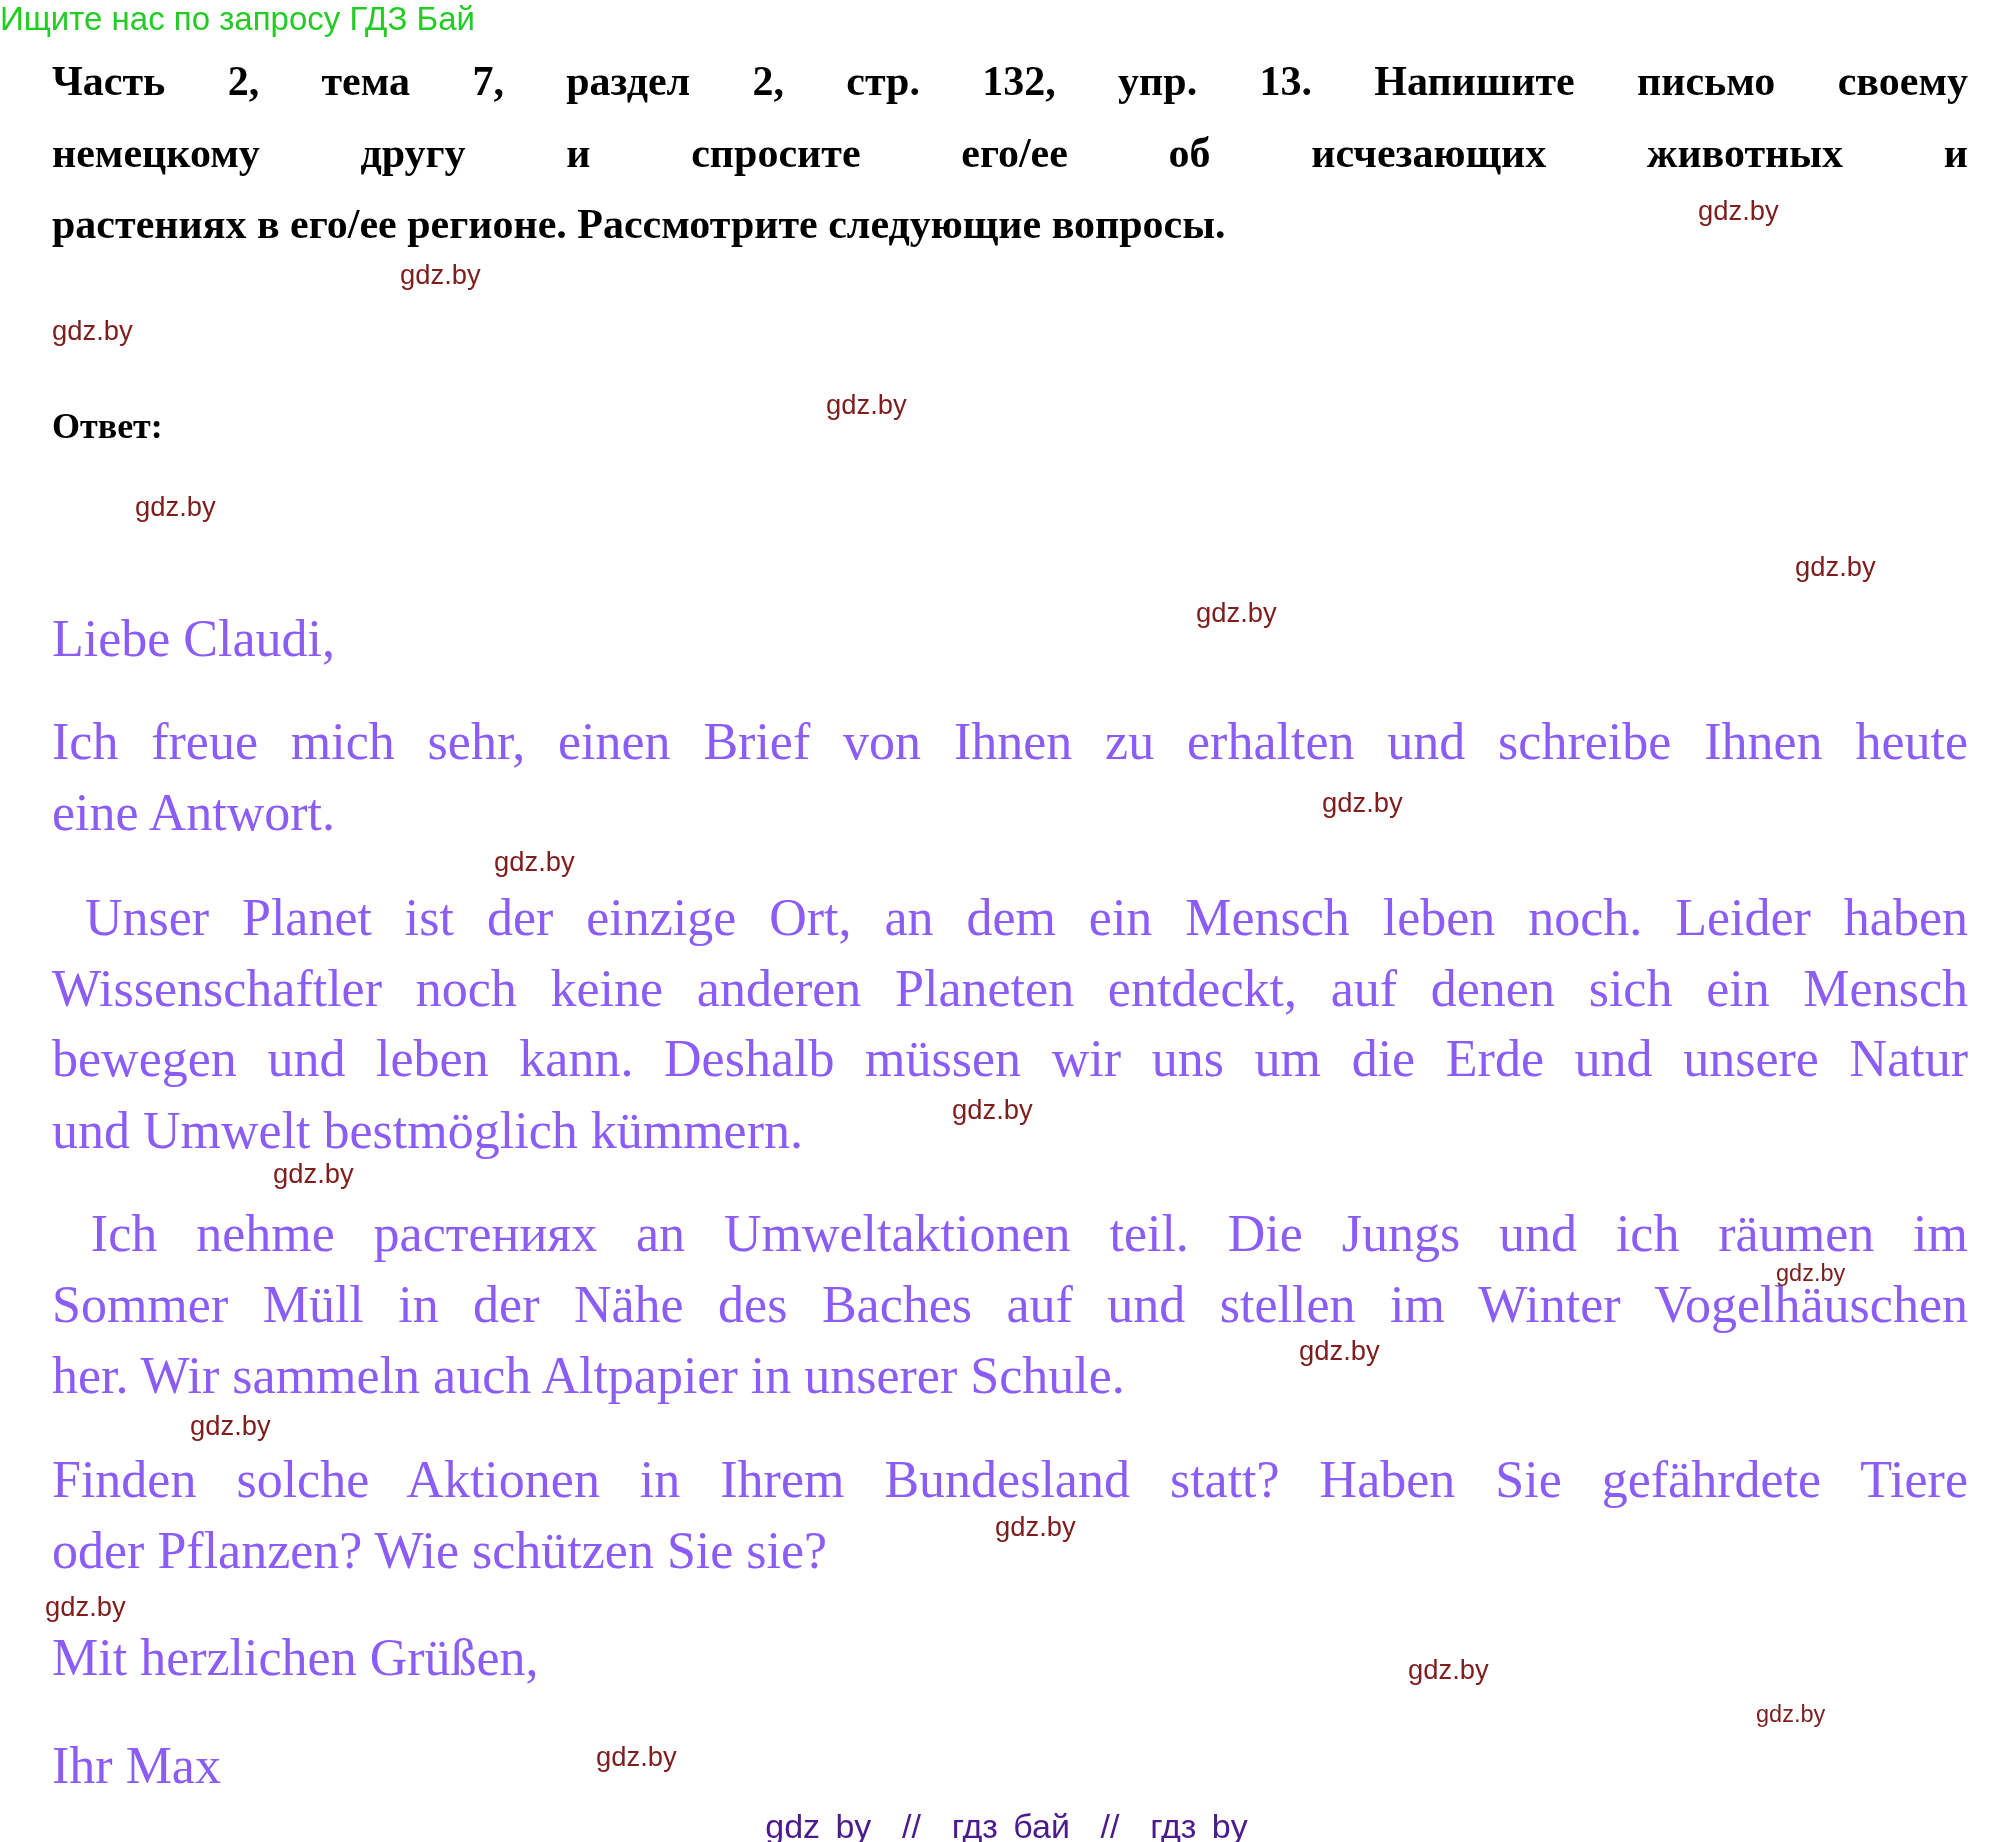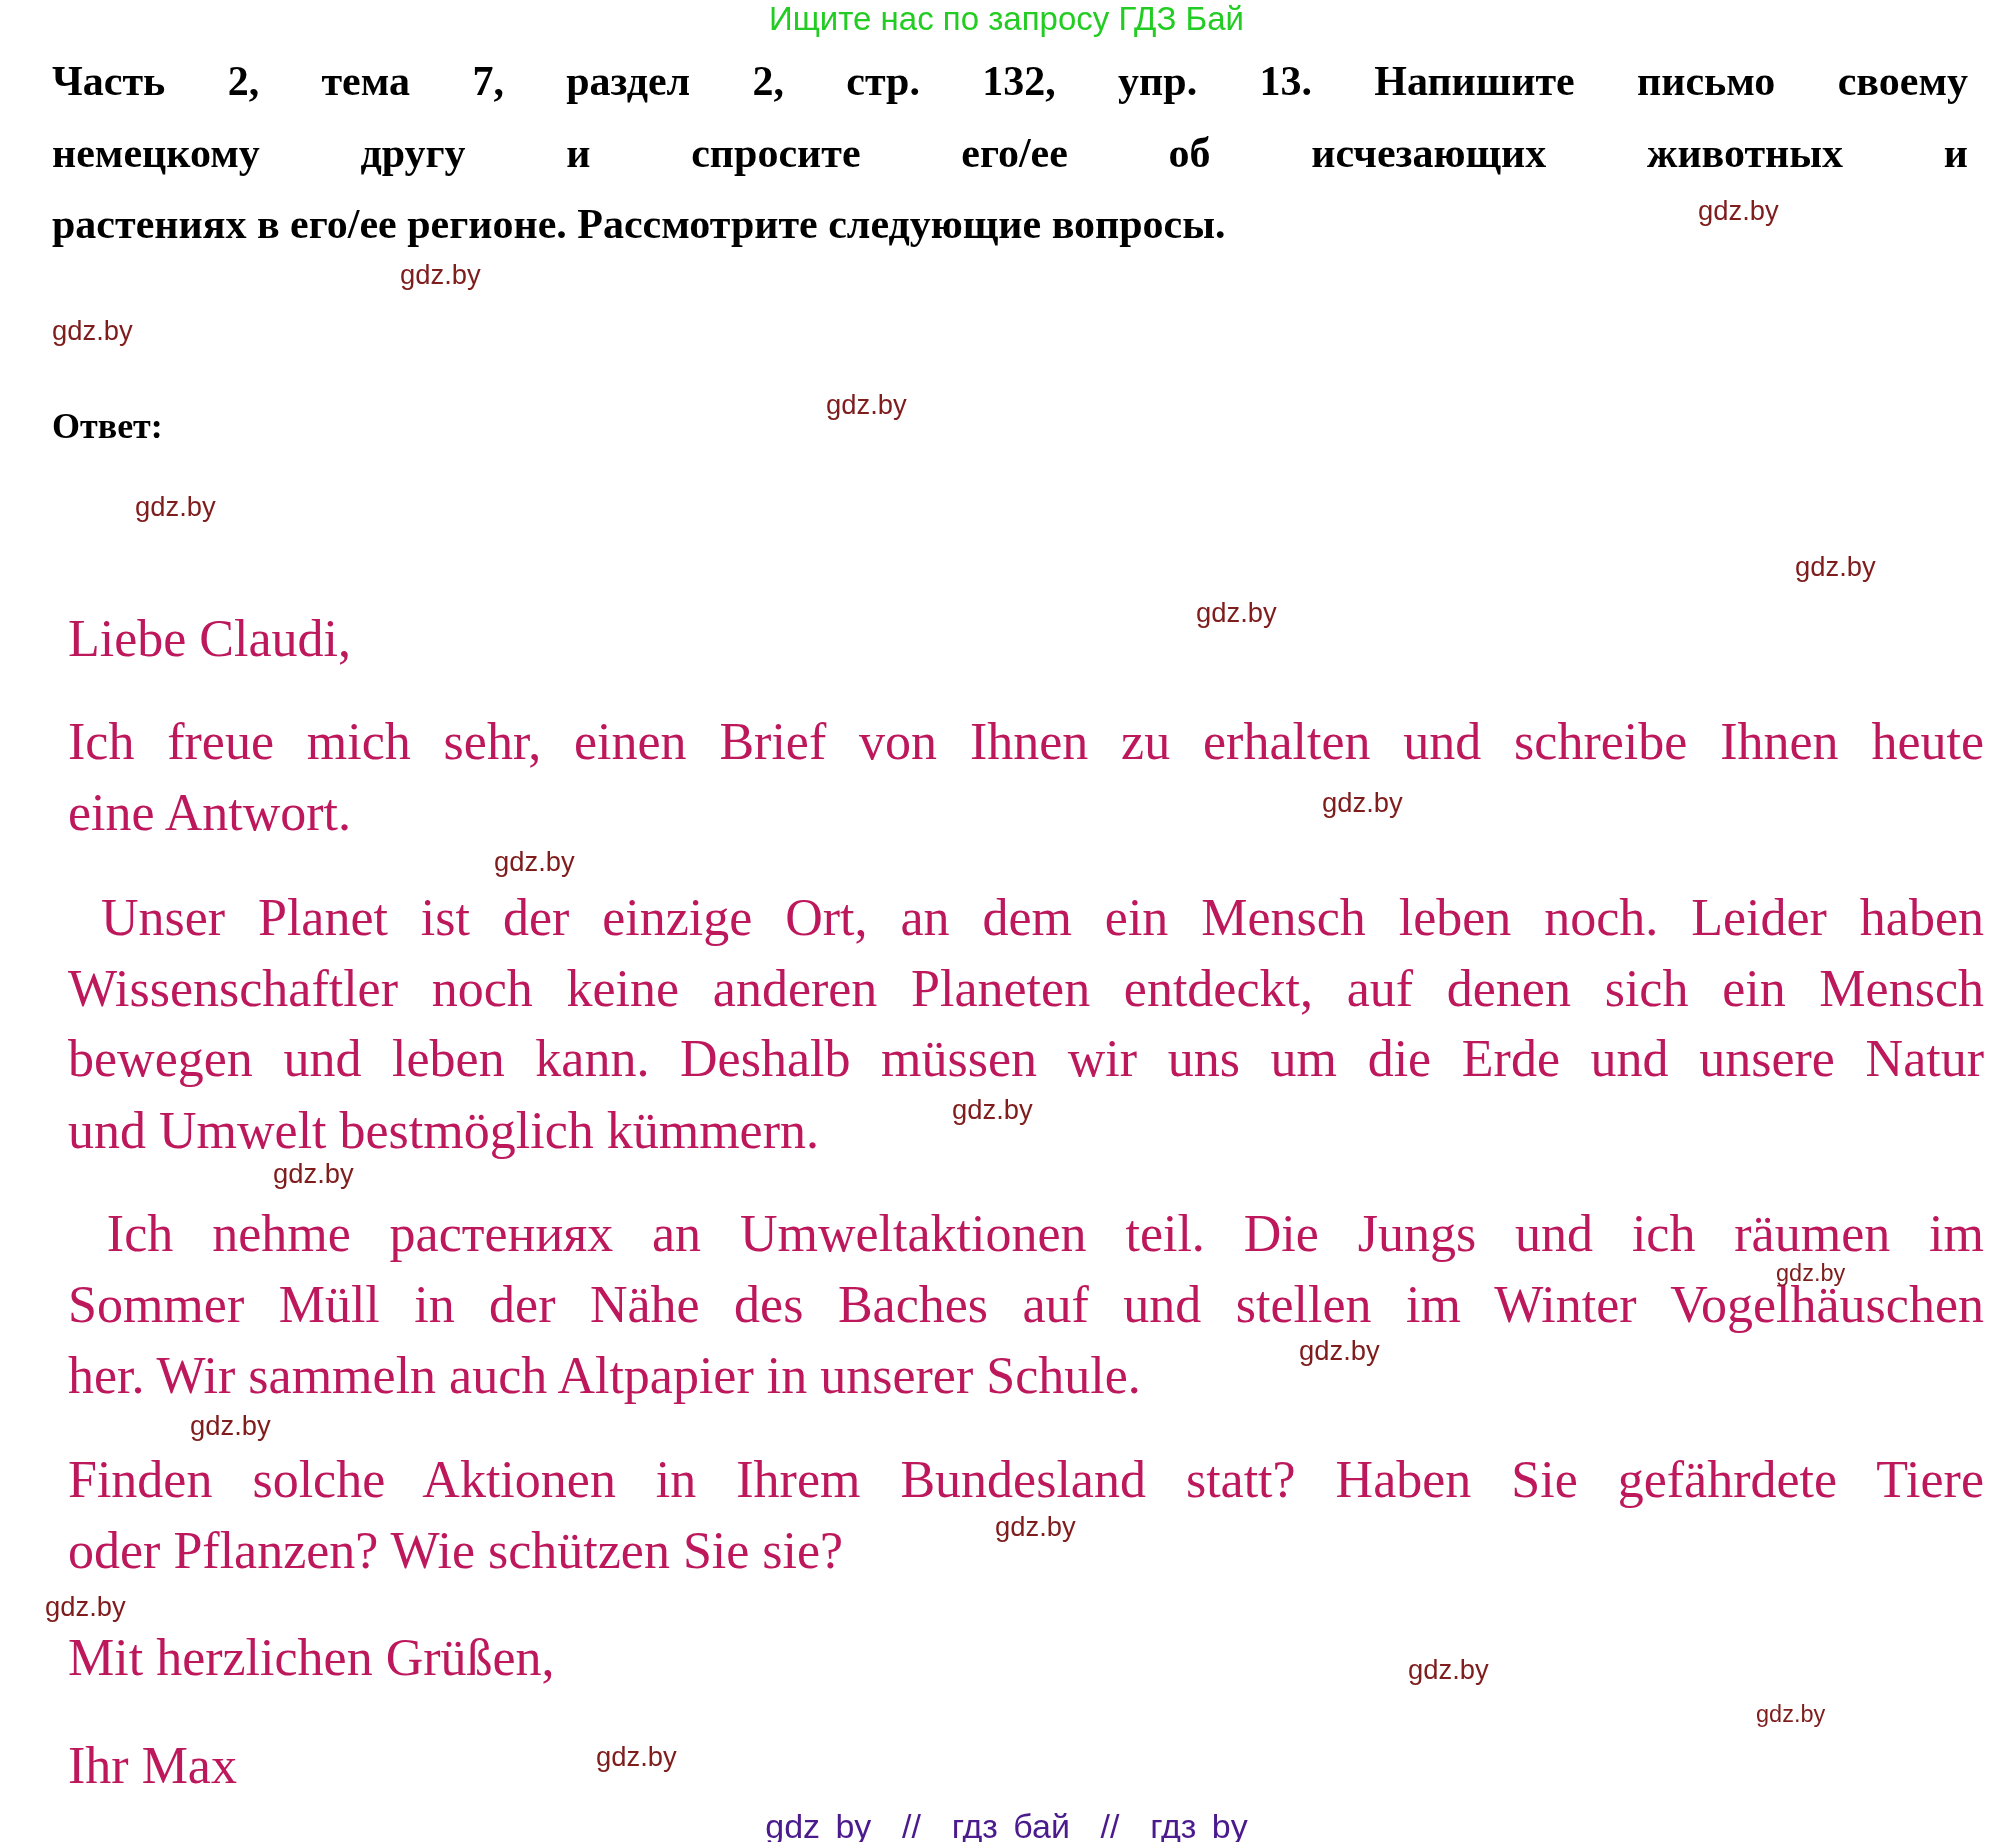--- a/index.html
+++ b/index.html
@@ -1,36 +1,36 @@
 <!DOCTYPE html>
 <html><head>
 <meta charset="utf-8">
 <style>
   html, body { margin: 0; padding: 0; background: #ffffff; }
   body { width: 2013px; height: 1843px; position: relative; overflow: hidden; }
   .top-link {
-    position: absolute; left: 0; width: 2013px; top: 0; text-align: center;
+    position: absolute; left: 0; width: 2013px; top: 0; text-align: left;
     font-family: "Liberation Sans", sans-serif; font-size: 33px; line-height: 37px;
     color: #22cc22;
   }
   .heading {
     position: absolute; left: 52px; width: 1916px;
     font-family: "Liberation Serif", serif; font-weight: bold; font-size: 42px;
     line-height: 72px; color: #000; text-align: justify; text-align-last: justify;
   }
   .heading.last { text-align-last: left; }
   .answer-label {
     position: absolute; left: 52px; top: 397px;
     font-family: "Liberation Serif", serif; font-weight: bold; font-size: 36px;
     line-height: 59px; color: #000;
   }
   .line {
-    position: absolute; left: 68px; width: 1916px;
+    position: absolute; left: 52px; width: 1916px;
     font-family: "Liberation Serif", serif; font-size: 52px; line-height: 71px;
-    color: #be185d; white-space: nowrap;
+    color: #8b5cf6; white-space: nowrap;
   }
   .line.just { text-align: justify; text-align-last: justify; white-space: normal; }
   .wm {
     position: absolute; font-family: "Liberation Sans", sans-serif; font-size: 27.4px;
     color: #7f1d1d; line-height: 29px; white-space: nowrap;
   }
   .wm.small { font-size: 23.5px; }
   .footer {
     position: absolute; left: 0; width: 2013px; top: 1808px; text-align: center;
     font-family: "Liberation Sans", sans-serif; font-size: 34px; line-height: 37px;

